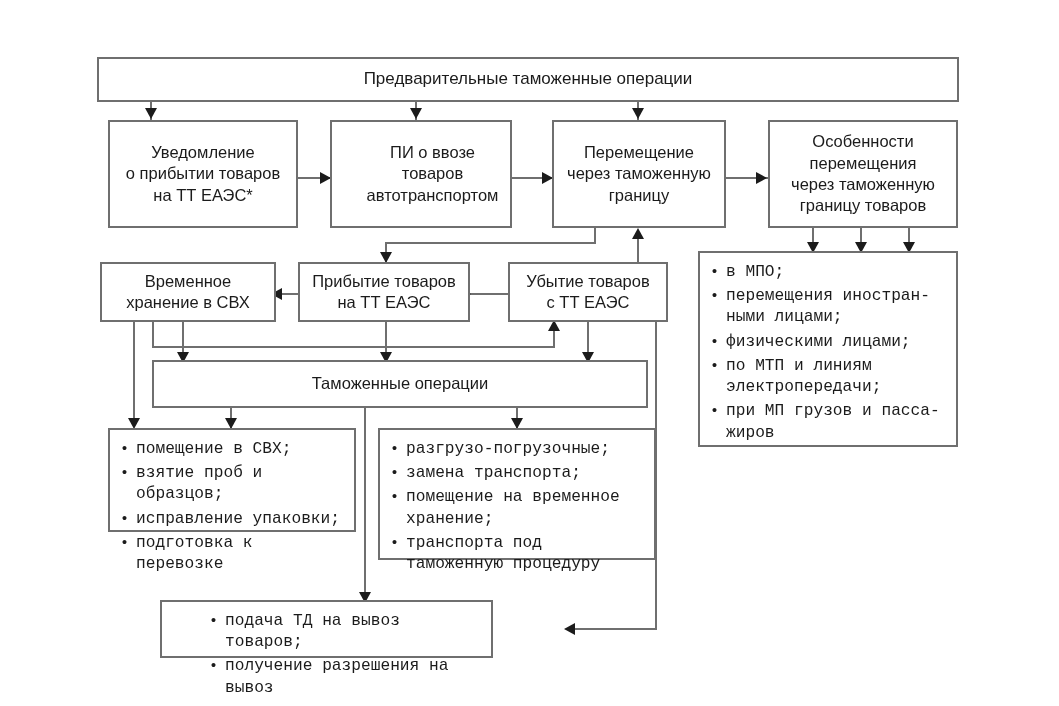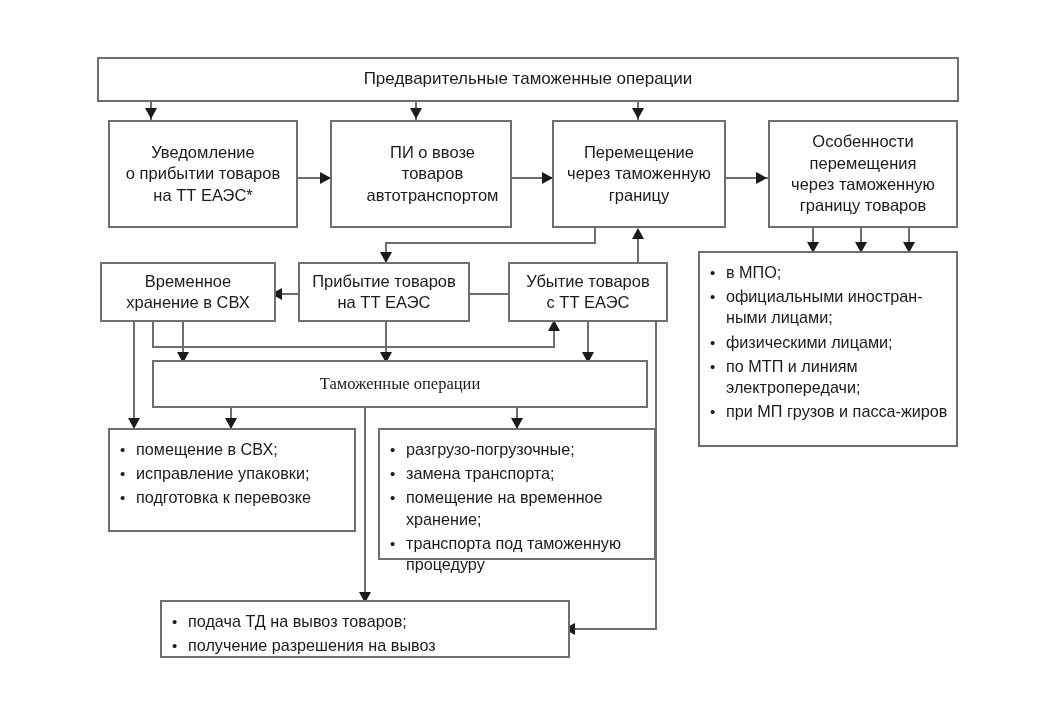--- a/index.html
+++ b/index.html
@@ -41,20 +41,21 @@
     padding:9px 8px 8px 10px;
     list-style:none;
   }
   .node.listbox li{
     position:relative;
     padding-left:16px;
     margin:0 0 3px 0;
     font-size:16.2px;
     line-height:1.31;
     text-indent:-16px;
+    font-family:Liberation Mono, monospace;
   }
   .node.listbox li .bul{
     display:inline-block;
     width:16px;
     text-indent:0;
     font-size:15px;
     line-height:1;
     vertical-align:baseline;
   }
   
@@ -182,21 +183,21 @@
   <div class="node" style="left:768px;top:120px;width:190px;height:108px;">
     <span class="txt">Особенности
 перемещения
 через таможенную
 границу товаров</span>
   </div>
 
   <div class="node listbox" style="left:698px;top:251px;width:260px;height:196px;">
     <ul>
       <li><span class="bul">•</span><span>в МПО;</span></li>
-      <li><span class="bul">•</span><span>официальными иностран-ными лицами;</span></li>
+      <li><span class="bul">•</span><span>перемещения иностран-ными лицами;</span></li>
       <li><span class="bul">•</span><span>физическими лицами;</span></li>
       <li><span class="bul">•</span><span>по МТП и линиям электропередачи;</span></li>
       <li><span class="bul">•</span><span>при МП грузов и пасса-жиров</span></li>
     </ul>
   </div>
 
   <div class="node" style="left:100px;top:262px;width:176px;height:60px;">
     <span class="txt">Временное
 хранение в СВХ</span>
   </div>
@@ -204,41 +205,42 @@
   <div class="node" style="left:298px;top:262px;width:172px;height:60px;">
     <span class="txt">Прибытие товаров
 на ТТ ЕАЭС</span>
   </div>
 
   <div class="node" style="left:508px;top:262px;width:160px;height:60px;">
     <span class="txt">Убытие товаров
 с ТТ ЕАЭС</span>
   </div>
 
-  <div class="node" style="left:152px;top:360px;width:496px;height:48px;font-family:Liberation Serif, serif;">
+  <div class="node" style="left:152px;top:360px;width:496px;height:48px;">
     <span class="txt">Таможенные операции</span>
   </div>
 
   <div class="node listbox" style="left:108px;top:428px;width:248px;height:104px;">
     <ul>
       <li><span class="bul">•</span><span>помещение в СВХ;</span></li>
+      <li><span class="bul">•</span><span>взятие проб и образцов;</span></li>
       <li><span class="bul">•</span><span>исправление упаковки;</span></li>
       <li><span class="bul">•</span><span>подготовка к перевозке</span></li>
     </ul>
   </div>
 
   <div class="node listbox" style="left:378px;top:428px;width:278px;height:132px;">
     <ul>
       <li><span class="bul">•</span><span>разгрузо-погрузочные;</span></li>
       <li><span class="bul">•</span><span>замена транспорта;</span></li>
       <li><span class="bul">•</span><span>помещение на временное хранение;</span></li>
       <li><span class="bul">•</span><span>транспорта под таможенную процедуру</span></li>
     </ul>
   </div>
 
-  <div class="node listbox" style="left:160px;top:600px;width:410px;height:58px;">
+  <div class="node listbox" style="left:160px;top:600px;width:333px;height:58px;padding-left:37px;">
     <ul>
       <li><span class="bul">•</span><span>подача ТД на вывоз товаров;</span></li>
       <li><span class="bul">•</span><span>получение разрешения на вывоз</span></li>
     </ul>
   </div>
 
 </div>
 
 </body></html>

